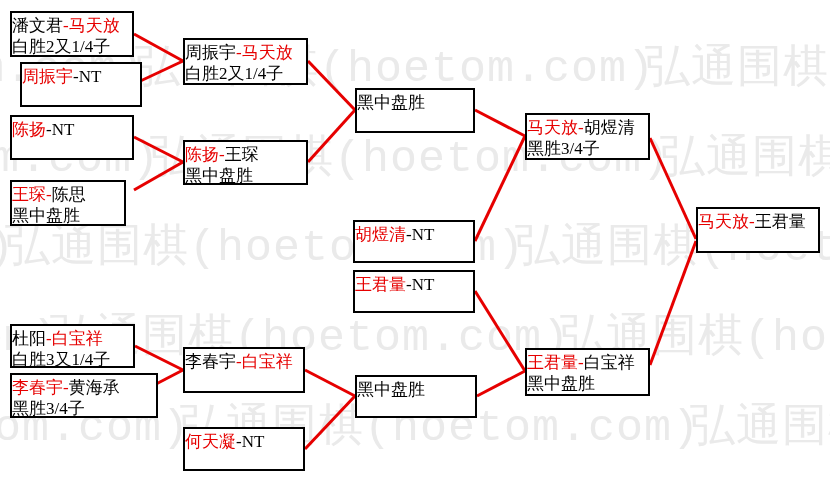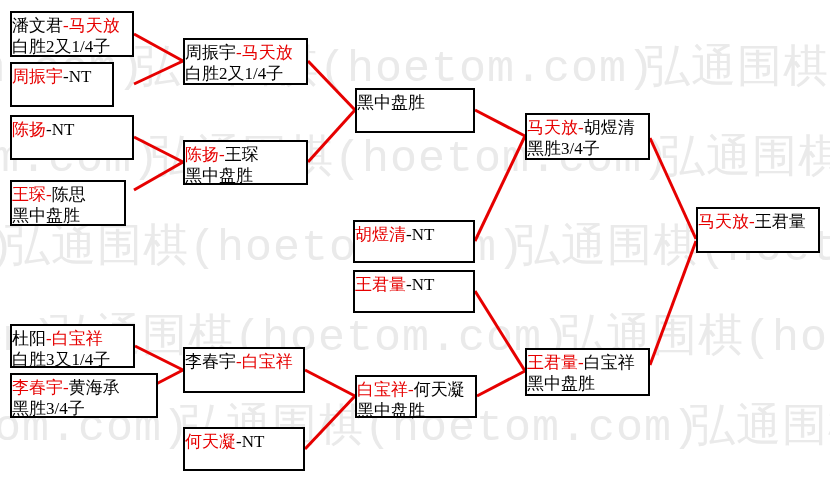--- a/index.html
+++ b/index.html
@@ -79,21 +79,21 @@
   <line x1="135" y1="346" x2="183" y2="370"></line>
   <line x1="135" y1="395" x2="183" y2="370"></line>
   <line x1="305" y1="370" x2="355" y2="396"></line>
   <line x1="305" y1="449" x2="355" y2="396"></line>
 </svg>
 
 <div class="box" style="left:10px;top:11px;width:124px;height:46px">
   <div class="l1"><span>潘文君</span><span class="winner">-</span><span class="winner">马天放</span></div>
   <div class="l2">白胜2又1/4子</div>
 </div>
-<div class="box" style="left:10px;top:62px;width:104px;height:45px">
+<div class="box" style="left:20px;top:62px;width:122px;height:45px">
   <div class="l1"><span class="winner">周振宇</span><span>-</span><span>NT</span></div>
   <div class="l2"></div>
 </div>
 <div class="box" style="left:10px;top:115px;width:124px;height:45px">
   <div class="l1"><span class="winner">陈扬</span><span>-</span><span>NT</span></div>
   <div class="l2"></div>
 </div>
 <div class="box" style="left:10px;top:180px;width:116px;height:46px">
   <div class="l1"><span class="winner">王琛</span><span class="winner">-</span><span>陈思</span></div>
   <div class="l2">黑中盘胜</div>
@@ -137,21 +137,20 @@
 
 <div class="box" style="left:183px;top:347px;width:122px;height:46px">
   <div class="l1"><span>李春宇</span><span class="winner">-</span><span class="winner">白宝祥</span></div>
 </div>
 <div class="box" style="left:183px;top:427px;width:122px;height:44px">
   <div class="l1"><span class="winner">何天凝</span><span>-</span><span>NT</span></div>
   <div class="l2"></div>
 </div>
 
 <div class="box" style="left:355px;top:375px;width:122px;height:43px">
-  <div class="l1"><span class="winner">白宝祥</span><span class="winner">-</span><span>何天凝</span></div>
   <div class="l2">黑中盘胜</div>
 </div>
 
 <div class="box" style="left:525px;top:348px;width:125px;height:48px">
   <div class="l1"><span class="winner">王君量</span><span class="winner">-</span><span>白宝祥</span></div>
   <div class="l2">黑中盘胜</div>
 </div>
 
 <div class="box" style="left:696px;top:207px;width:124px;height:46px">
   <div class="l1"><span class="winner">马天放</span><span class="winner">-</span><span>王君量</span></div>

